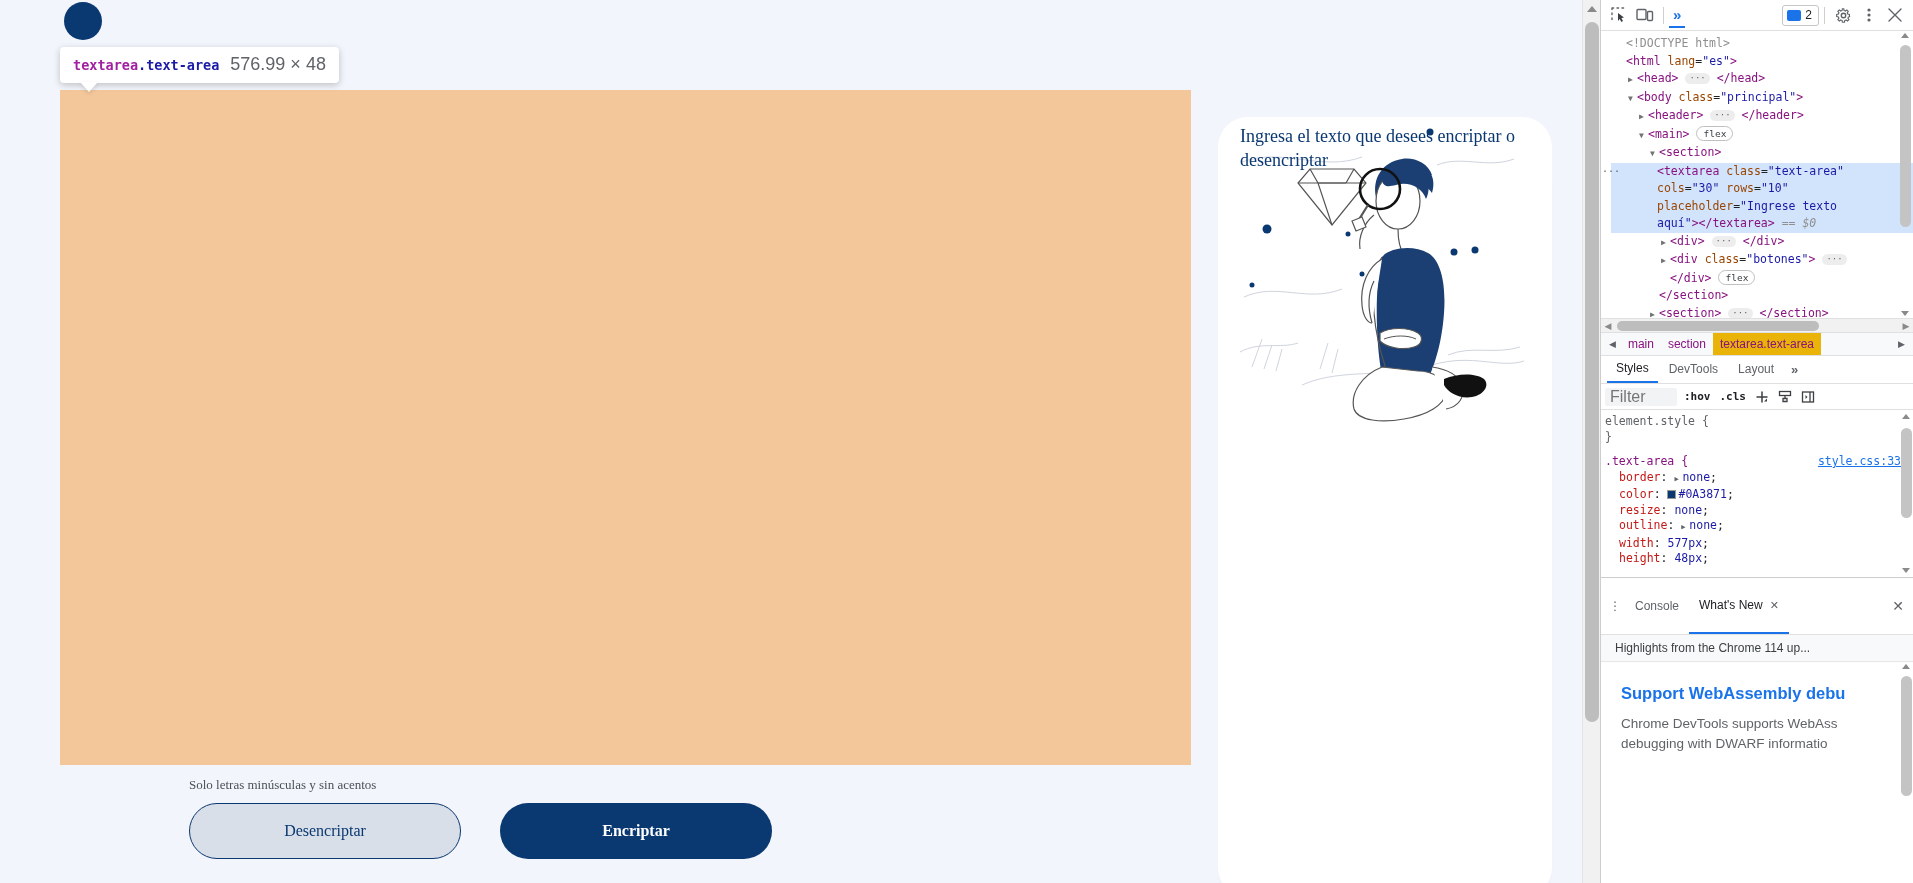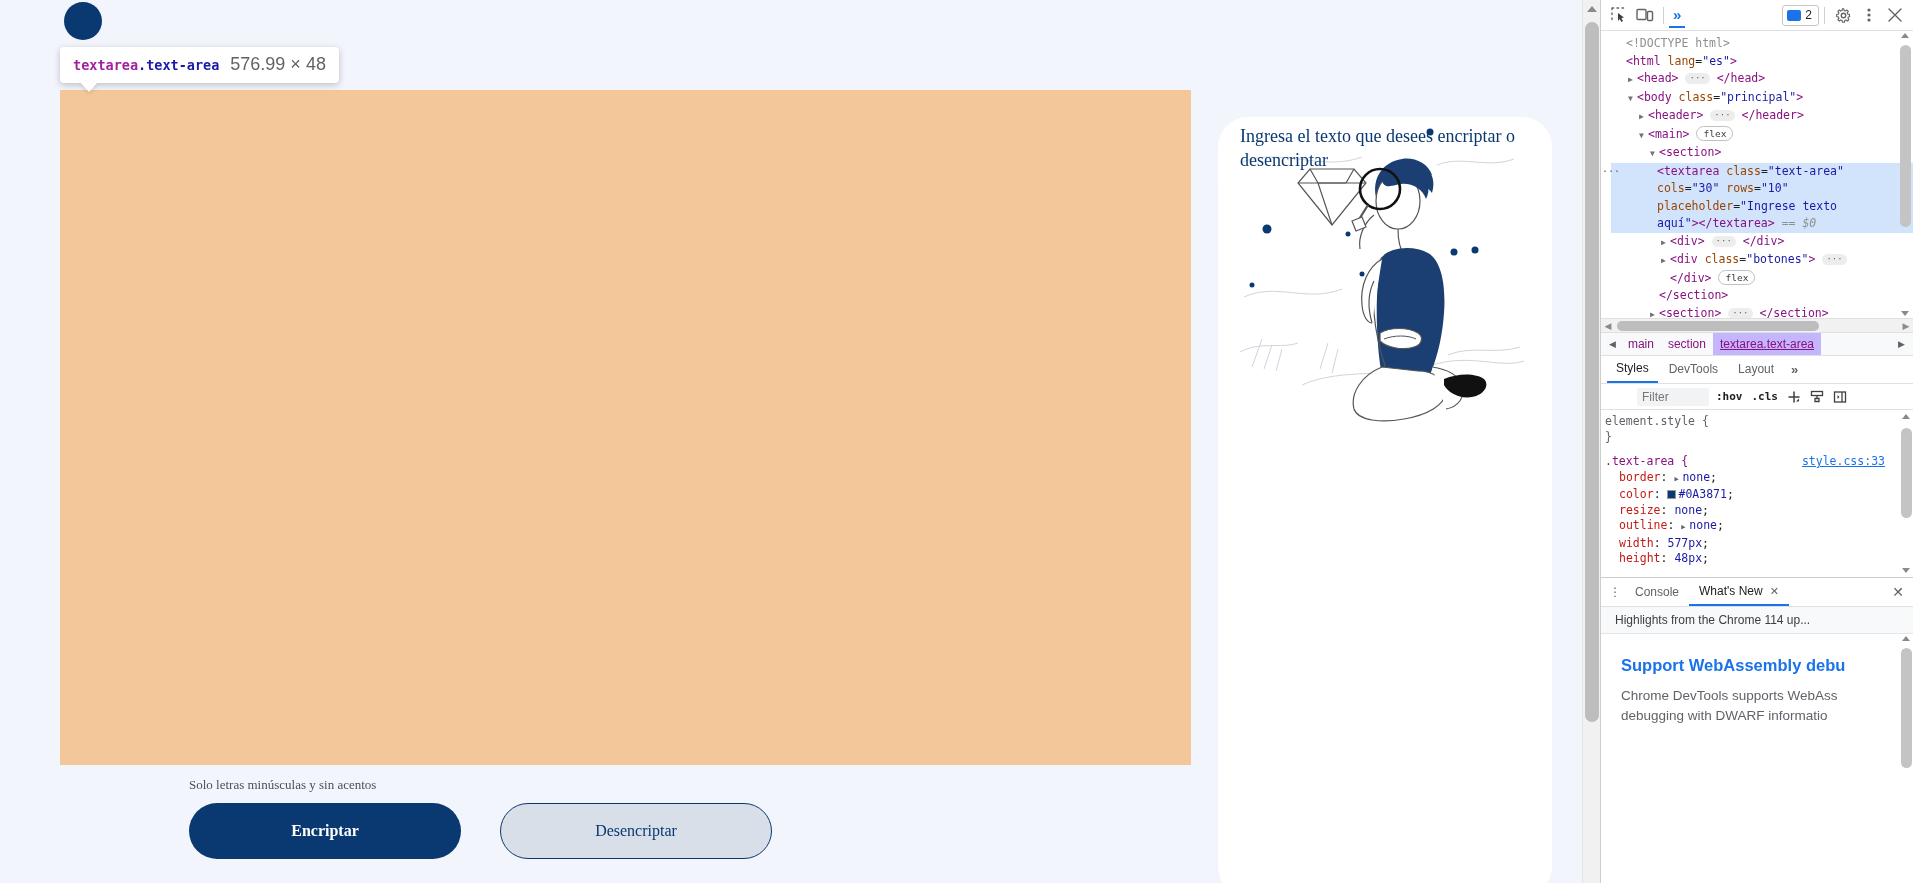--- a/index.html
+++ b/index.html
@@ -243,21 +243,21 @@
 
   .dt-breadcrumb {
     flex: 0 0 24px;
     display: flex; align-items: center;
     border-top: 1px solid #E0E0E0; border-bottom: 1px solid #E0E0E0;
     font-size: 12px; background: #F8F9FA;
     padding: 0 3px;
   }
   .bc-arrow { color: #5F6368; font-size: 9px; padding: 0 5px; }
   .bc-item { color: #881280; padding: 0 7px; line-height: 22px; cursor: pointer; }
-  .bc-item.active { background: #c4b5fd; color: #881280; text-decoration: underline; }
+  .bc-item.active { background: #eab308; color: #881280; }
   .bc-spacer { flex: 1 1 auto; }
 
   .dt-pane-tabs {
     flex: 0 0 27px;
     display: flex; align-items: center;
     border-bottom: 1px solid #E0E0E0;
     padding: 0 6px; gap: 2px;
   }
   .pane-tab { padding: 0 9px; line-height: 25px; font-size: 12px; color: #5F6368; cursor: pointer; }
   .pane-tab.active { color: #202124; border-bottom: 2px solid #1A73E8; }
@@ -265,37 +265,36 @@
 
   .dt-filterbar {
     flex: 0 0 26px;
     display: flex; align-items: center;
     border-bottom: 1px solid #E0E0E0;
     padding: 0 4px; gap: 5px;
   }
   .filter-input {
     width: 72px; height: 18px; background: #F1F3F4;
     border: none; border-radius: 2px;
-    font-size: 12px; color: #5F6368; padding: 0 5px;
+    font-size: 16px; color: #5F6368; padding: 0 5px;
     font-family: "Liberation Sans", sans-serif;
-    margin-left: 32px;
   }
   .fb-hov, .fb-cls {
     font-family: "DejaVu Sans Mono", monospace;
     font-size: 11px; font-weight: bold; color: #202124; cursor: pointer; padding: 0 2px;
   }
   .fb-icon { width: 18px; height: 18px; display: flex; align-items: center; justify-content: center; cursor: pointer; }
 
   .dt-styles {
     flex: 1 1 auto;
     overflow: hidden;
     font-family: "DejaVu Sans Mono", monospace;
     font-size: 11.5px;
     line-height: 15.5px;
-    padding: 4px 16px 0 4px;
+    padding: 4px 0 0 4px;
     position: relative;
   }
   .css-sel { color: #881280; }
   .css-prop { color: #C41A16; }
   .css-val { color: #1A1AA6; }
   .css-link { color: #1A73E8; text-decoration: underline; float: right; margin-right: 12px; cursor: pointer; }
   .css-elemstyle { color: #5F6368; }
   .swatch { display: inline-block; width: 9px; height: 9px; background: #0A3871; border: 1px solid #999; vertical-align: -1px; margin-right: 2px; }
   .tri { display: inline-block; width: 8px; color: #5F6368; font-size: 7px; }
   .styles-sb {
@@ -311,21 +310,21 @@
     flex: 0 0 306px;
     border-top: 1px solid #CDCDCD;
     display: flex; flex-direction: column;
     background: #fff;
   }
   .drawer-tabs {
     flex: 0 0 28px; display: flex; align-items: center;
     border-bottom: 1px solid #E0E0E0; padding: 0 4px;
   }
   .kebab { width: 20px; text-align: center; color: #5F6368; letter-spacing: 0; font-size: 12px; cursor: pointer; line-height: 8px;}
-  .drawer-tab { padding: 0 10px; line-height: 26px; font-size: 12px; color: #5F6368; cursor: pointer; }
+  .drawer-tab { padding: 14px 10px; line-height: 26px; font-size: 12px; color: #5F6368; cursor: pointer; }
   .drawer-tab.active { color: #202124; border-bottom: 2px solid #1A73E8; }
   .drawer-tab .x { margin-left: 7px; color: #5F6368; font-size: 11px; }
   .drawer-close { margin-left: auto; width: 22px; text-align: center; color: #5F6368; font-size: 14px; cursor: pointer; }
 
   .whatsnew-sub {
     flex: 0 0 27px; display: flex; align-items: center;
     font-size: 12px; color: #3C4043; padding-left: 14px;
     border-bottom: 1px solid #E6E6E6; background: #F8F9FA;
     position: relative;
   }
@@ -354,22 +353,22 @@
       <div class="inspect-overlay"></div>
 
 
       <div class="inspect-badge">
         <span class="tag">textarea</span><span class="cls">.text-area</span><span class="dims">576.99 × 48</span>
       </div>
 
       <div class="helper-text">Solo letras minúsculas y sin acentos</div>
 
       <div class="botones">
+        <button class="btn btn-secondary">Desencriptar</button>
         <button class="btn btn-primary">Encriptar</button>
-        <button class="btn btn-secondary">Desencriptar</button>
       </div>
 
       <div class="info-card">
         <svg class="info-illu" viewBox="0 0 300 305">
           <g stroke="#cfd4dd" stroke-width="1" fill="none">
             <path d="M10 45 C 50 30, 90 55, 130 40"></path>
             <path d="M205 48 C 230 38, 255 52, 282 42"></path>
             <path d="M12 180 C 45 165, 75 186, 110 172"></path>
             <path d="M8 235 C 28 224, 48 232, 66 226"></path>
             <path d="M20 250 L 30 222 M 32 252 L 40 228 M 44 254 L 50 232"></path>

